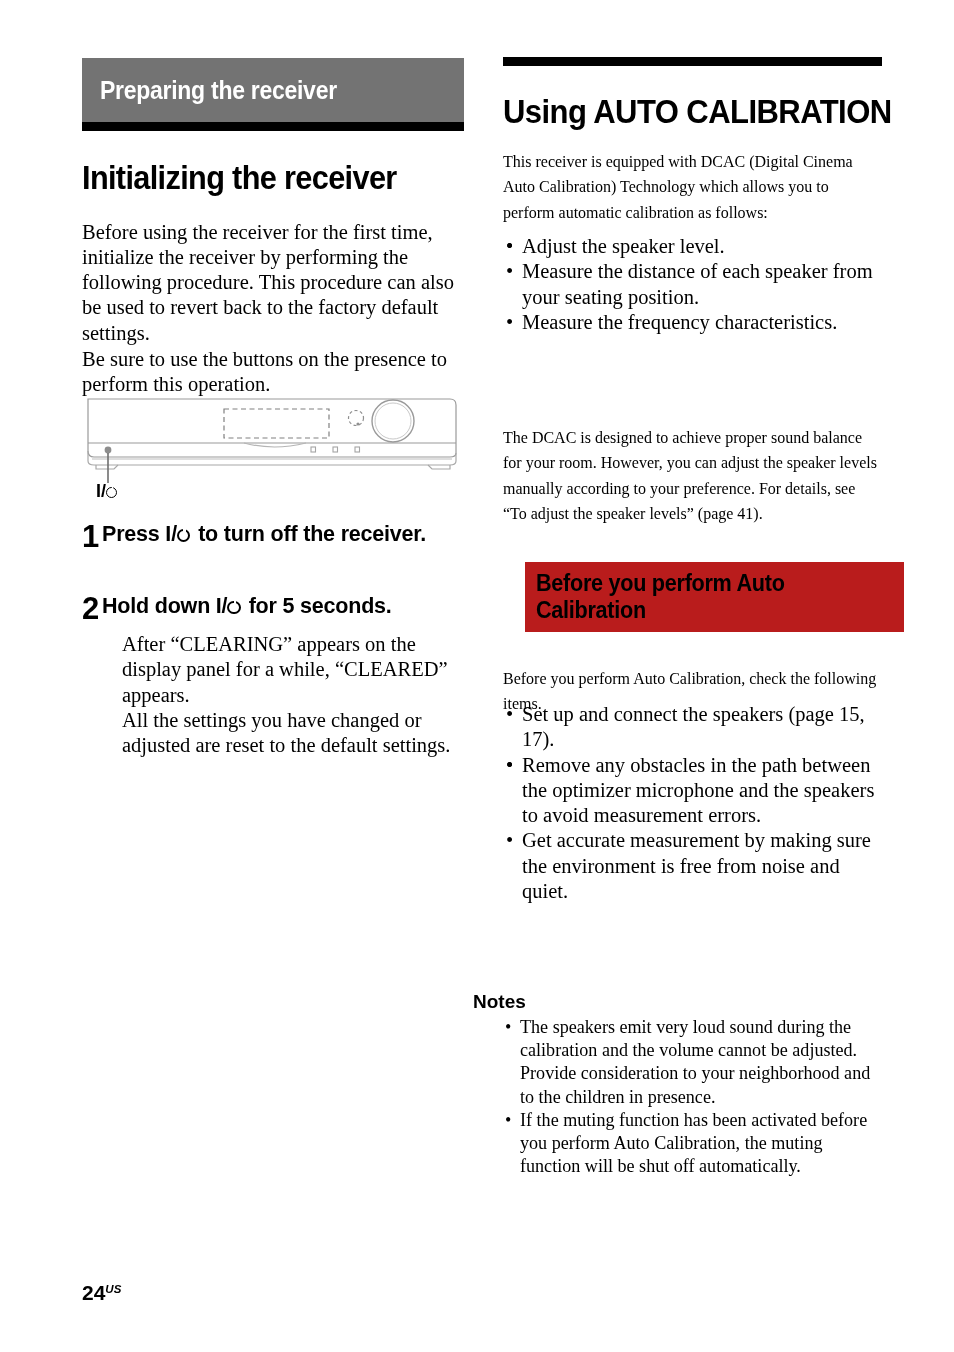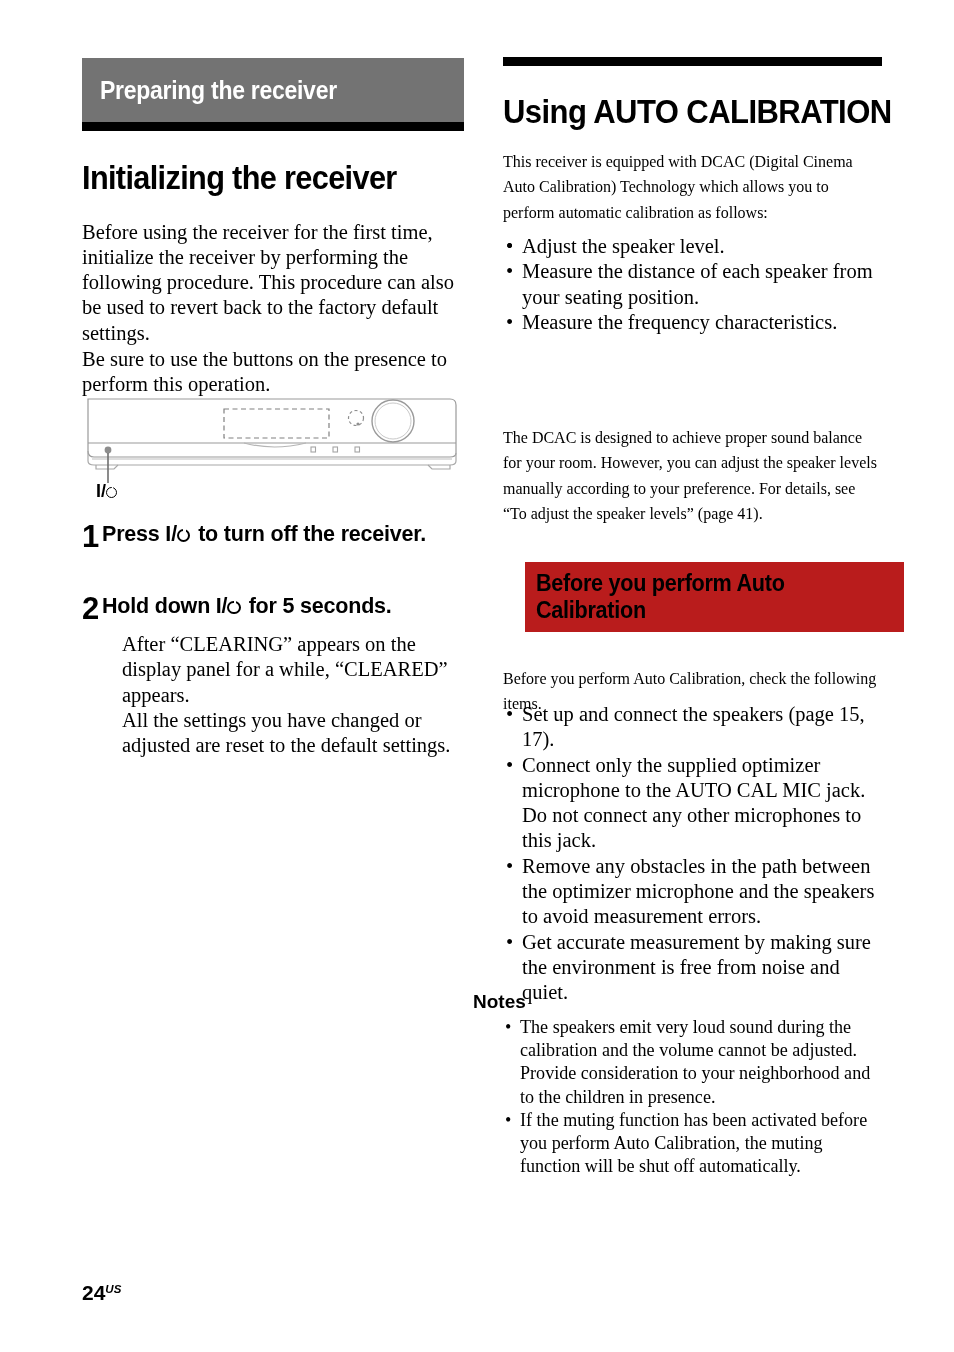--- a/index.html
+++ b/index.html
@@ -374,21 +374,21 @@
   <p class="p-right" id="p-right-2">The DCAC is designed to achieve proper sound balance for your room. However, you can adjust the speaker levels manually according to your preference. For details, see “To adjust the speaker levels” (page 41).</p>
 
   <div class="subhead-box">
     <div class="subhead-label">Before you perform Auto Calibration</div>
   </div>
 
   <p class="p-right" id="p-right-3">Before you perform Auto Calibration, check the following items.</p>
 
   <div class="ul-right" id="ul-right-2">
     <div class="li"><span class="bullet">•</span><span>Set up and connect the speakers (page 15, 17).</span></div>
-    <div class="li"><span class="bullet">•</span><span>Connect only the supplied optimizer microphone to the AUTO CAL MIC jack. Do not connect any other microphones to this jack.</span></div>
+    <div class="li"><span class="bullet">•</span></div>
     <div class="li"><span class="bullet">•</span><span>Remove any obstacles in the path between the optimizer microphone and the speakers to avoid measurement errors.</span></div>
     <div class="li"><span class="bullet">•</span><span>Get accurate measurement by making sure the environment is free from noise and quiet.</span></div>
   </div>
 
   <div class="notes-head">Notes</div>
 
   <div class="notes-list">
     <div class="li"><span class="bullet">•</span><span>The speakers emit very loud sound during the calibration and the volume cannot be adjusted. Provide consideration to your neighborhood and to the children in presence.</span></div>
     <div class="li"><span class="bullet">•</span><span>If the muting function has been activated before you perform Auto Calibration, the muting function will be shut off automatically.</span></div>
   </div>

